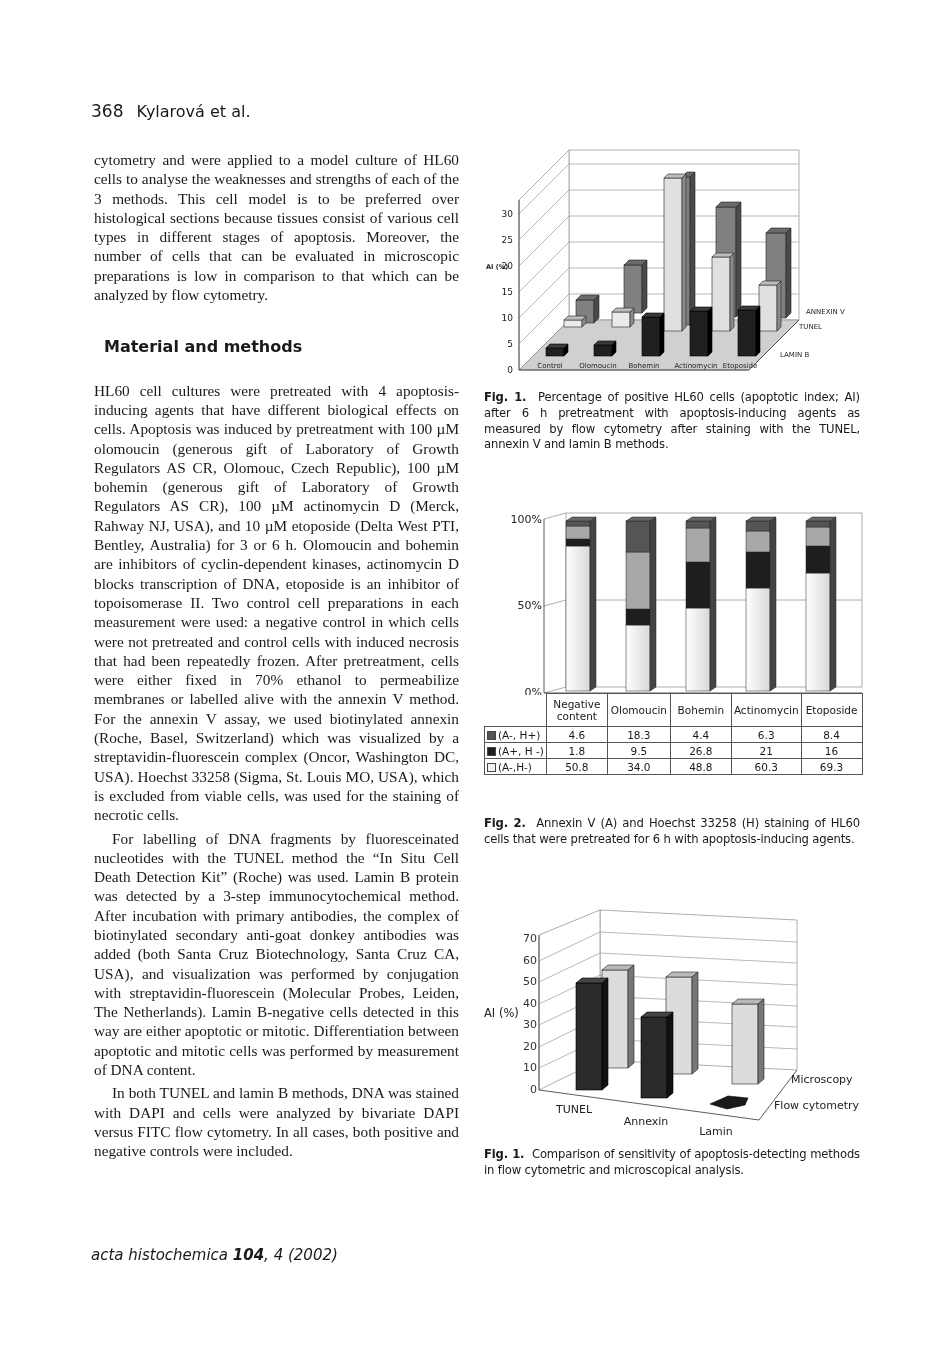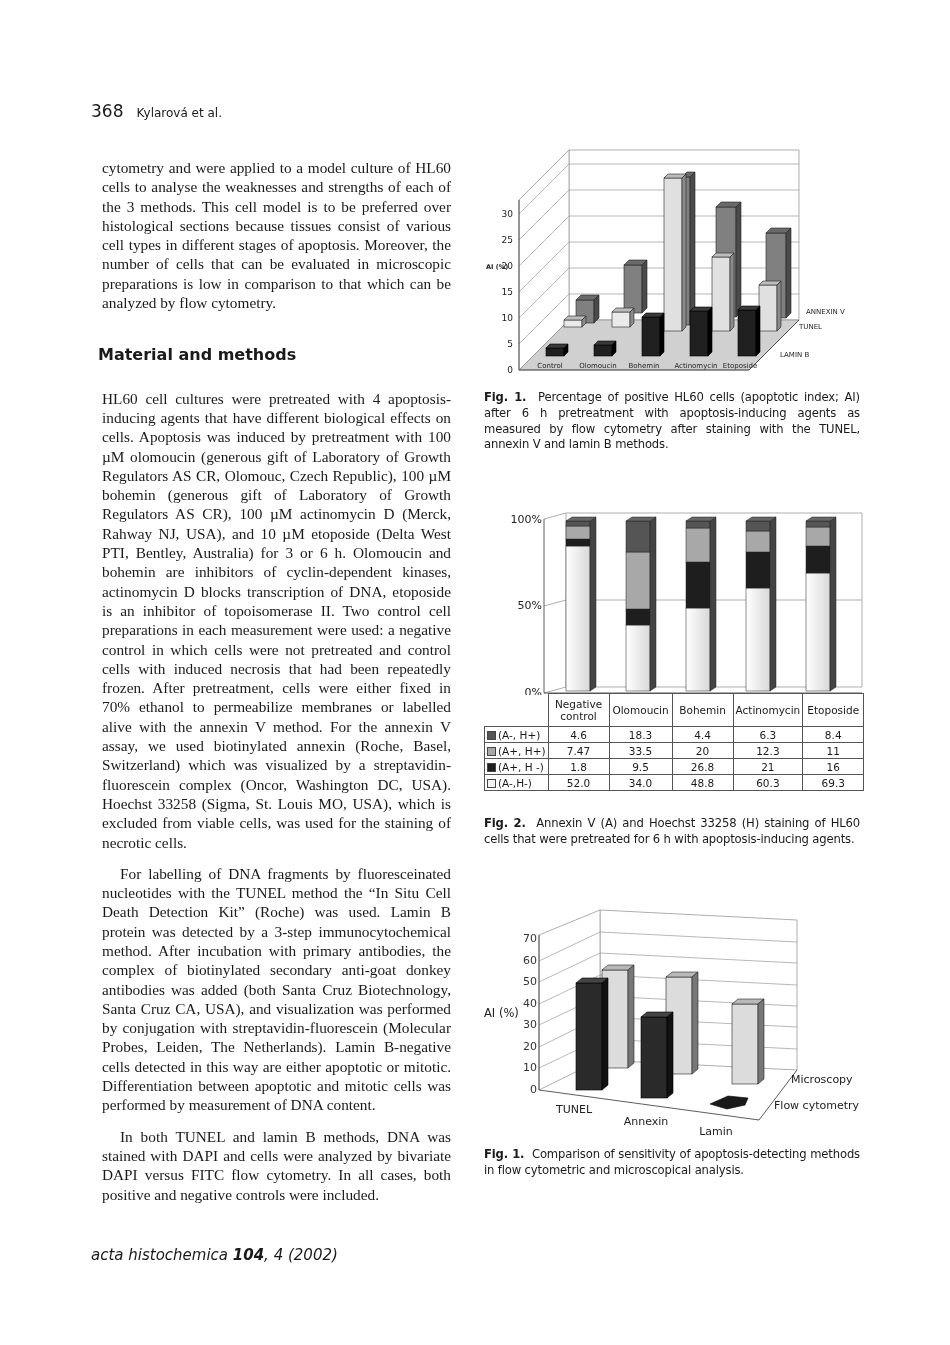--- a/index.html
+++ b/index.html
@@ -1,25 +1,25 @@
 <!DOCTYPE html>
 <html><head>
 <meta charset="utf-8">
 <style>
   html, body { margin: 0; padding: 0; background: #ffffff; }
   body { width: 950px; height: 1345px; position: relative; overflow: hidden; color: #1a1a1a; }
 
   .running-head { position: absolute; left: 91px; top: 101px; font-family: "DejaVu Sans", sans-serif; }
   .running-head .pg { font-weight: normal; font-size: 17px; margin-right: 8px; }
-  .running-head .auth { font-size: 12px; }
+  .running-head .auth { font-size: 16px; }
 
   .left-col { position: absolute; left: 90px; top: 146px; width: 373px; font-family: "Liberation Serif", serif; font-size: 15.3px; line-height: 19.3px; text-align: justify; }
-  .left-col p { margin: 12px; }
+  .left-col p { margin: 4px; }
   .left-col p.indent { text-indent: 18px; }
-  .section-title { font-family: "DejaVu Sans", sans-serif; font-weight: bold; font-size: 16px; margin: 33px 0 24px 8px; text-align: left; }
+  .section-title { font-family: "DejaVu Sans", sans-serif; font-weight: bold; font-size: 16px; margin: 33px 0 24px 14px; text-align: left; }
 
   .footer { position: absolute; left: 91px; top: 1246px; font-family: "DejaVu Sans", sans-serif; font-size: 15px; font-style: italic; }
 
   .figure { position: absolute; left: 484px; width: 376px; }
   .caption { font-family: "DejaVu Sans", sans-serif; font-size: 11.6px; line-height: 15.8px; text-align: justify; letter-spacing: -0.15px; }
   .caption b { font-weight: bold; }
   svg text { font-family: "DejaVu Sans", sans-serif; }
 
   .fig2-table { position: absolute; left: 484px; top: 693px; border-collapse: collapse; font-family: "DejaVu Sans", sans-serif; font-size: 10.5px; }
   .fig2-table td, .fig2-table th { border: 1px solid #555; padding: 0 2px; text-align: center; font-weight: normal; height: 15px; }
@@ -215,53 +215,45 @@
     <polygon points="346,16 352,12 352,182 346,186" fill="#444"></polygon>
     <polygon points="322,16 328,12 352,12 346,16" fill="#666"></polygon>
   </g>
   <line x1="60" y1="188" x2="378" y2="188" stroke="#333" stroke-width="0.8"></line>
 </svg>
 
 <table class="fig2-table">
   <tbody>
       <tr>
     <th style="border:none;border-bottom:1px solid #555;"></th>
-    <th style="width:56px;">Negative control</th>
+    <th style="width:56px;">Negative content</th>
     <th style="width:58px;">Olomoucin</th>
     <th style="width:56px;">Bohemin</th>
     <th style="width:56px;">Actinomycin</th>
     <th style="width:56px;">Etoposide</th>
   </tr>
   <tr>
     <td class="lbl"><span class="sw" style="background:#555;"></span><span>(A-, H+)</span></td>
     <td>4.6</td>
         <td>18.3</td>
         <td>4.4</td>
         <td>6.3</td>
         <td>8.4</td>
   </tr>
   <tr>
-    <td class="lbl"><span class="sw" style="background:#a8a8a8;"></span><span>(A+, H+)</span></td>
-    <td>7.47</td>
-        <td>33.5</td>
-        <td>20</td>
-        <td>12.3</td>
-        <td>11</td>
-  </tr>
-  <tr>
     <td class="lbl"><span class="sw" style="background:#1e1e1e;"></span><span>(A+, H -)</span></td>
     <td>1.8</td>
         <td>9.5</td>
         <td>26.8</td>
         <td>21</td>
         <td>16</td>
   </tr>
   <tr>
     <td class="lbl"><span class="sw" style="background:#f2f2f2;"></span><span>(A-,H-)</span></td>
-    <td>52.0</td>
+    <td>50.8</td>
         <td>34.0</td>
         <td>48.8</td>
         <td>60.3</td>
         <td>69.3</td>
   </tr>
 </tbody>
   </table>
 
 <div class="figure caption" style="top:816px;">
   <b>Fig. 2.</b>&nbsp;

